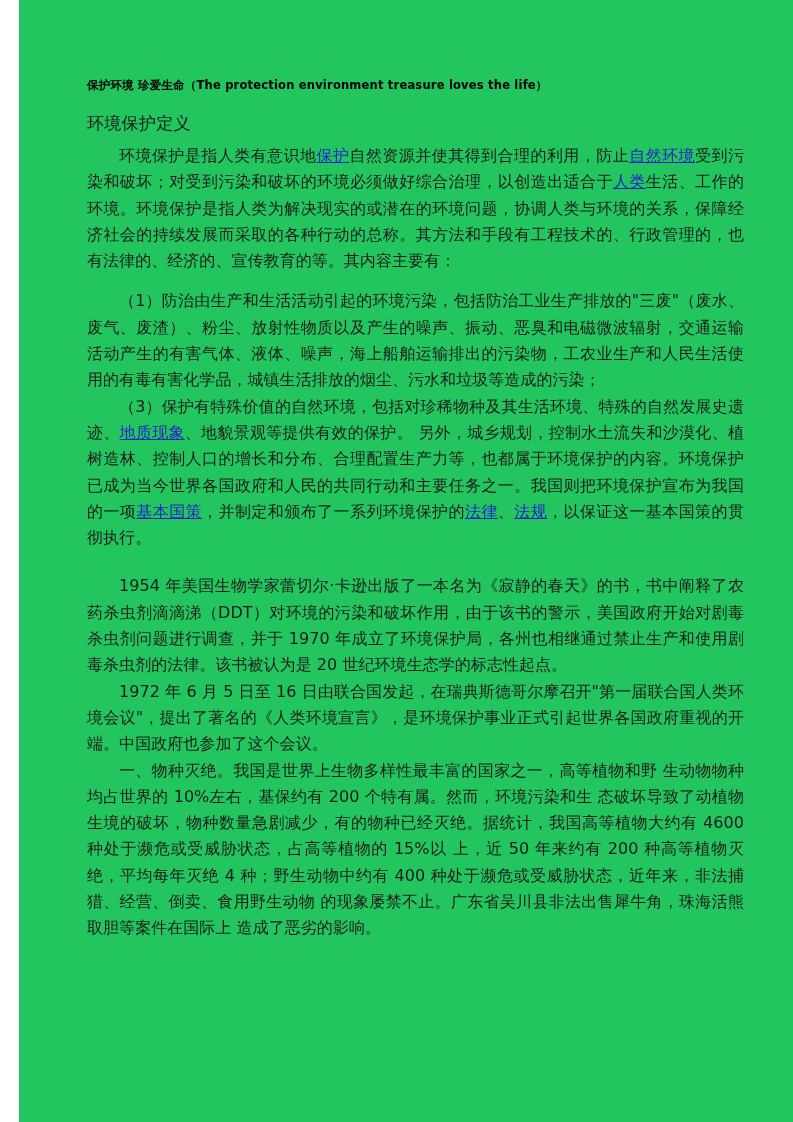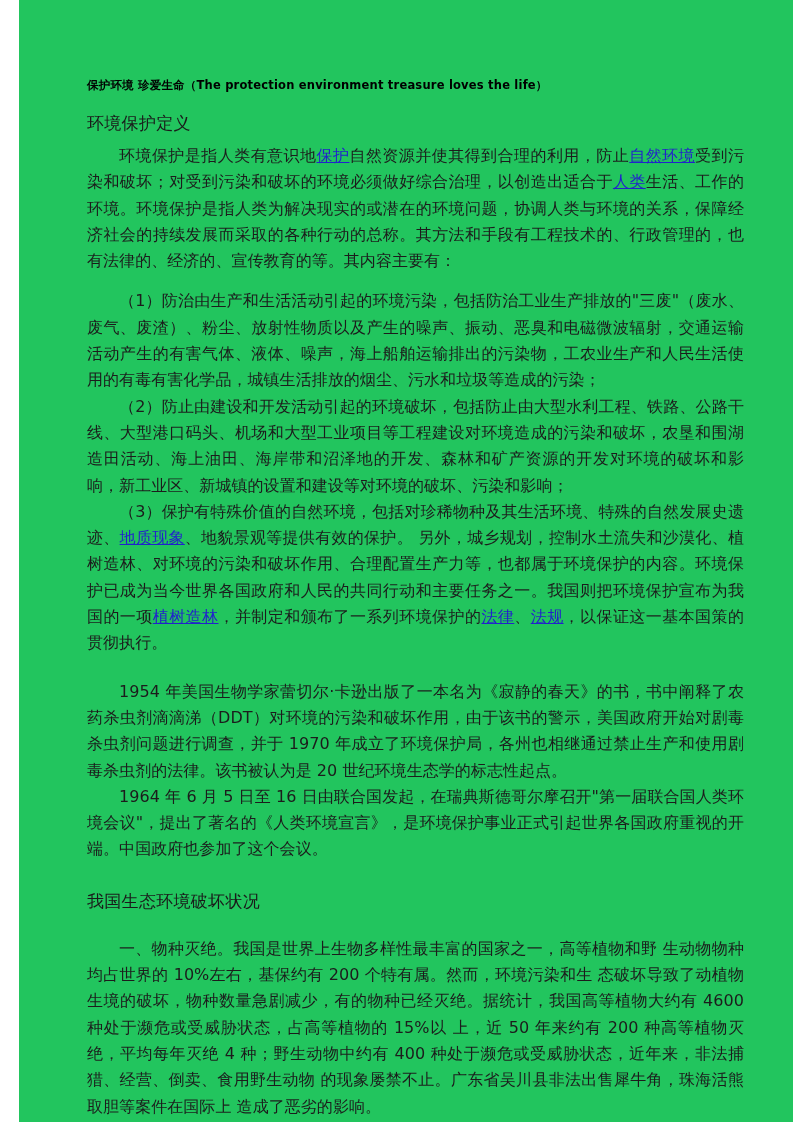--- a/index.html
+++ b/index.html
@@ -71,32 +71,30 @@
   <div class="doc-title">保护环境 珍爱生命（The protection environment treasure loves the life）</div>
 
   <h2 class="section-heading">环境保护定义</h2>
 
   <p class="para indent"><span>环境保护是指人类有意识地</span><a class="doclink">保护</a><span>自然资源并使其得到合理的利用，防止</span><a class="doclink">自然环境</a><span>受到污染和破坏；对受到污染和破坏的环境必须做好综合治理，以创造出适合于</span><a class="doclink">人类</a><span>生活、工作的环境。环境保护是指人类为解决现实的或潜在的环境问题，协调人类与环境的关系，保障经济社会的持续发展而采取的各种行动的总称。其方法和手段有工程技术的、行政管理的，也有法律的、经济的、宣传教育的等。其内容主要有：</span></p>
 
   <div class="spacer-sm"></div>
 
   <p class="para indent">（1）防治由生产和生活活动引起的环境污染，包括防治工业生产排放的"三废"（废水、废气、废渣）、粉尘、放射性物质以及产生的噪声、振动、恶臭和电磁微波辐射，交通运输活动产生的有害气体、液体、噪声，海上船舶运输排出的污染物，工农业生产和人民生活使用的有毒有害化学品，城镇生活排放的烟尘、污水和垃圾等造成的污染；</p>
 
-  <p class="para indent">（2）防止由建设和开发活动引起的环境破坏，包括防止由大型水利工程、铁路、公路干线、大型港口码头、机场和大型工业项目等工程建设对环境造成的污染和破坏，农垦和围湖造田活动、海上油田、海岸带和沼泽地的开发、森林和矿产资源的开发对环境的破坏和影响，新工业区、新城镇的设置和建设等对环境的破坏、污染和影响；</p>
 
-  <p class="para indent"><span>（3）保护有特殊价值的自然环境，包括对珍稀物种及其生活环境、特殊的自然发展史遗迹、</span><a class="doclink">地质现象</a><span>、地貌景观等提供有效的保护。 另外，城乡规划，控制水土流失和沙漠化、植树造林、对环境的污染和破坏作用、合理配置生产力等，也都属于环境保护的内容。环境保护已成为当今世界各国政府和人民的共同行动和主要任务之一。我国则把环境保护宣布为我国的一项</span><a class="doclink">植树造林</a><span>，并制定和颁布了一系列环境保护的</span><a class="doclink">法律</a><span>、</span><a class="doclink">法规</a><span>，以保证这一基本国策的贯彻执行。</span></p>
+  <p class="para indent"><span>（3）保护有特殊价值的自然环境，包括对珍稀物种及其生活环境、特殊的自然发展史遗迹、</span><a class="doclink">地质现象</a><span>、地貌景观等提供有效的保护。 另外，城乡规划，控制水土流失和沙漠化、植树造林、控制人口的增长和分布、合理配置生产力等，也都属于环境保护的内容。环境保护已成为当今世界各国政府和人民的共同行动和主要任务之一。我国则把环境保护宣布为我国的一项</span><a class="doclink">基本国策</a><span>，并制定和颁布了一系列环境保护的</span><a class="doclink">法律</a><span>、</span><a class="doclink">法规</a><span>，以保证这一基本国策的贯彻执行。</span></p>
 
   <div class="spacer-md"></div>
 
 
   <p class="para indent">1954 年美国生物学家蕾切尔·卡逊出版了一本名为《寂静的春天》的书，书中阐释了农药杀虫剂滴滴涕（DDT）对环境的污染和破坏作用，由于该书的警示，美国政府开始对剧毒杀虫剂问题进行调查，并于 1970 年成立了环境保护局，各州也相继通过禁止生产和使用剧毒杀虫剂的法律。该书被认为是 20 世纪环境生态学的标志性起点。</p>
 
-  <p class="para indent">1964 年 6 月 5 日至 16 日由联合国发起，在瑞典斯德哥尔摩召开"第一届联合国人类环境会议"，提出了著名的《人类环境宣言》，是环境保护事业正式引起世界各国政府重视的开端。中国政府也参加了这个会议。</p>
+  <p class="para indent">1972 年 6 月 5 日至 16 日由联合国发起，在瑞典斯德哥尔摩召开"第一届联合国人类环境会议"，提出了著名的《人类环境宣言》，是环境保护事业正式引起世界各国政府重视的开端。中国政府也参加了这个会议。</p>
 
 
 
-  <h2 class="section-heading second">我国生态环境破坏状况</h2>
 
   <p class="para indent">一、物种灭绝。我国是世界上生物多样性最丰富的国家之一，高等植物和野 生动物物种均占世界的 10%左右，基保约有 200 个特有属。然而，环境污染和生 态破坏导致了动植物生境的破坏，物种数量急剧减少，有的物种已经灭绝。据统计，我国高等植物大约有 4600 种处于濒危或受威胁状态，占高等植物的 15%以 上，近 50 年来约有 200 种高等植物灭绝，平均每年灭绝 4 种；野生动物中约有 400 种处于濒危或受威胁状态，近年来，非法捕猎、经营、倒卖、食用野生动物 的现象屡禁不止。广东省吴川县非法出售犀牛角，珠海活熊取胆等案件在国际上 造成了恶劣的影响。</p>
 
   <div class="spacer-md"></div>
 
 </div>
 
 </body></html>

